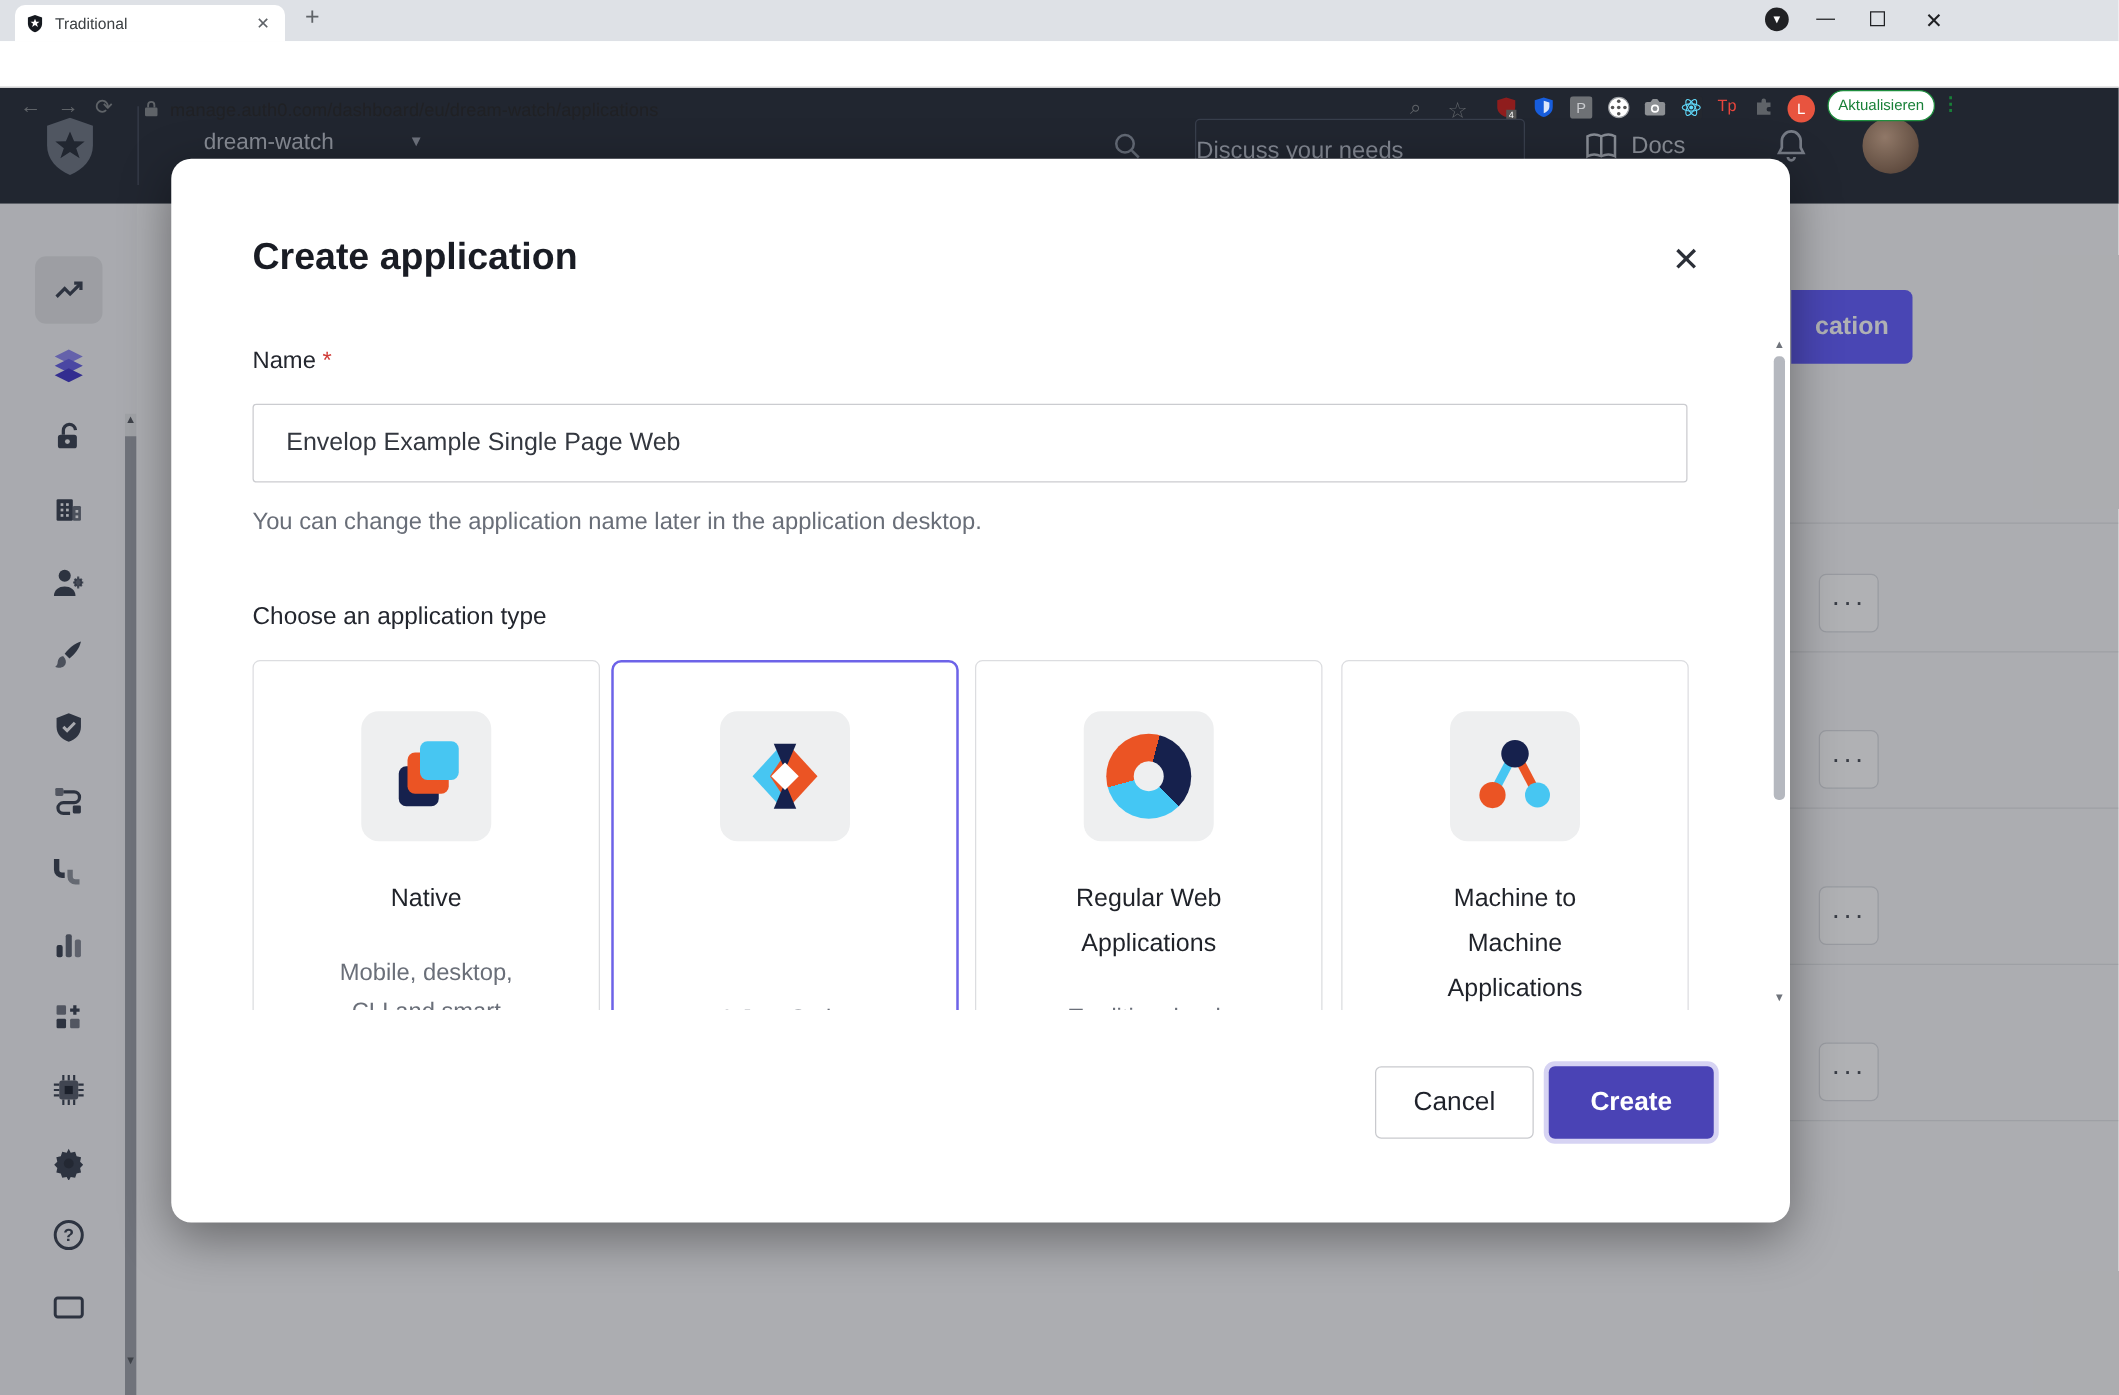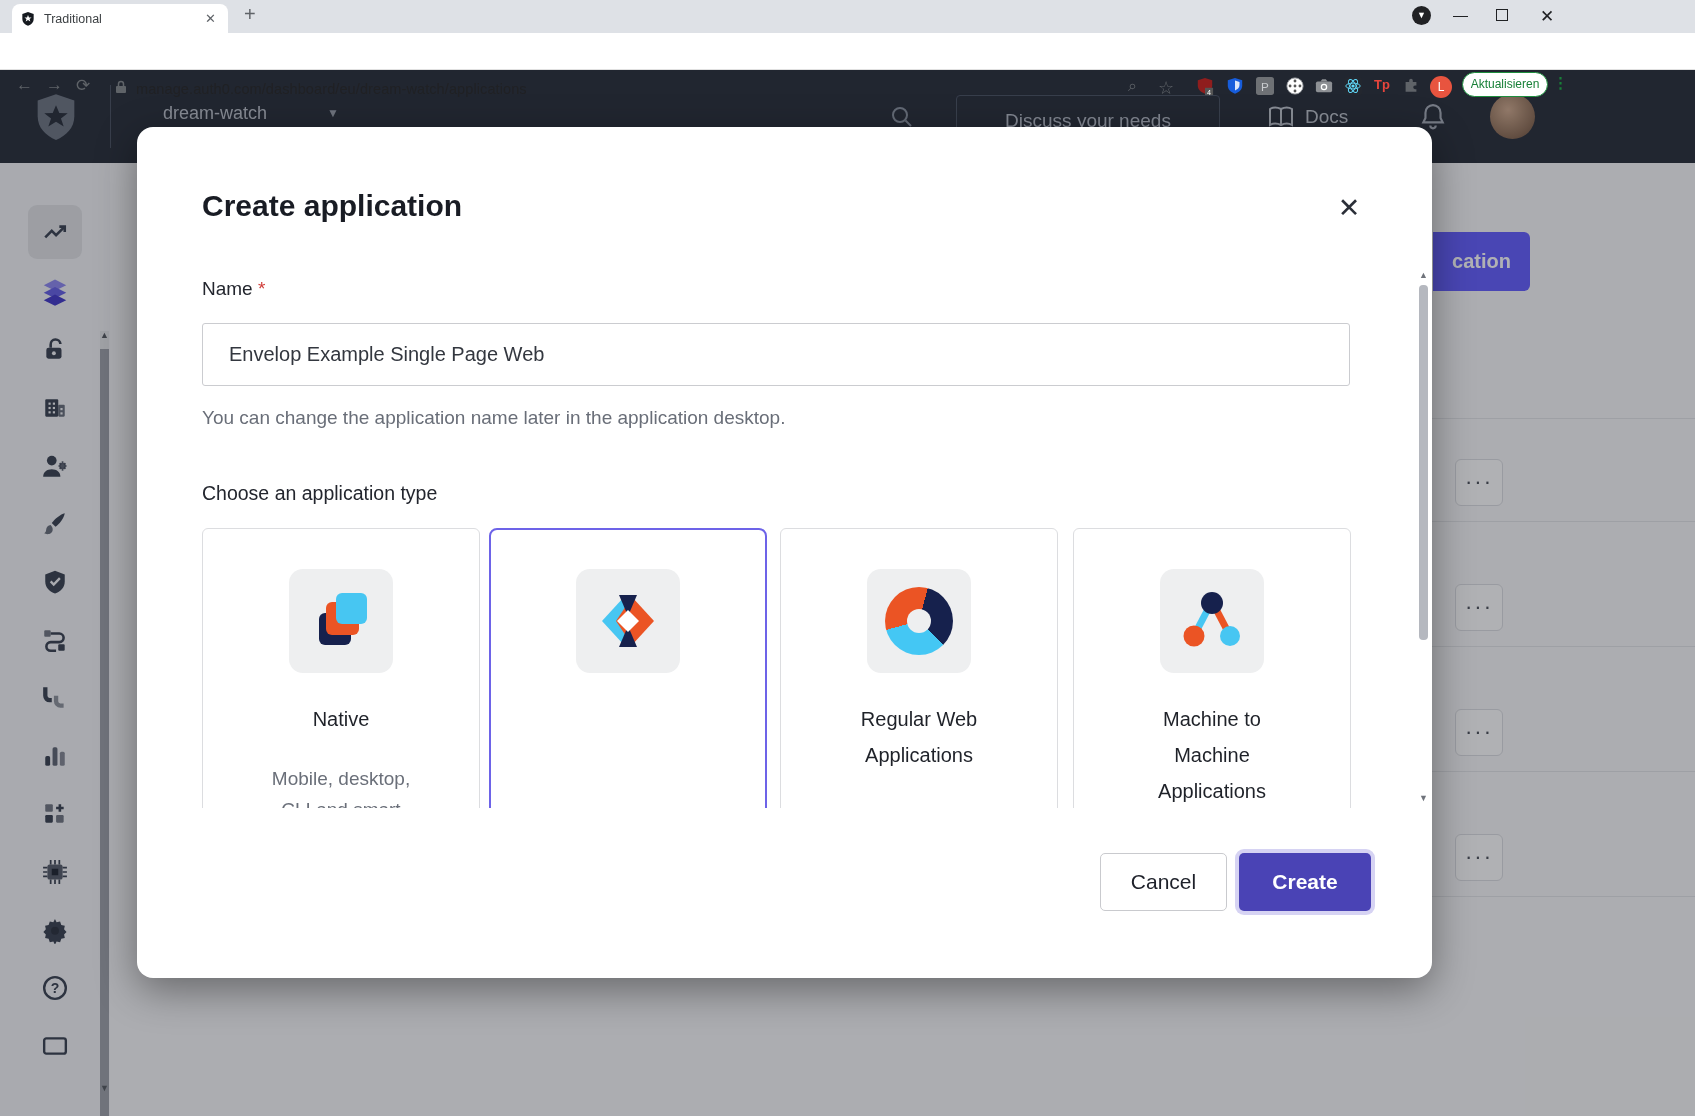--- a/index.html
+++ b/index.html
@@ -23,21 +23,21 @@
   .addricon { top:44px; font-size:16px; color:#5f6368; }
   .extbox { top:44px; width:18px; height:18px; }
   .update-pill { left:1462px; top:39px; width:86px; height:25px; border:1px solid #1e8e3e; border-radius:13px; color:#188038; font-size:12px; text-align:center; line-height:23px; background:#fff; }
   .menu-dots { left:1553px; top:41px; color:#188038; font-size:15px; font-weight:bold; }
 
   
   .a0nav { left:0; top:70px; width:1695px; height:93px; background:#262c38; z-index:1; }
   .a0nav .divider { left:110px; top:15px; width:1px; height:63px; background:#4a5160; position:absolute; }
   .orgname { left:163px; top:33px; font-size:18px; color:#bfc4cd; position:absolute; }
   .org-caret { left:327px; top:36px; font-size:12px; color:#9aa0ab; position:absolute; }
-  .discuss-btn { left:956px; top:25px; width:264px; height:51px; border:1px solid #4a5262; border-radius:4px; color:#b9bfca; font-size:19px; text-align:center; line-height:49px; position:absolute; }
+  .discuss-btn { left:956px; top:25px; width:264px; height:51px; border:1px solid #4a5262; border-radius:4px; color:#b9bfca; font-size:19px; text-align:left; line-height:49px; position:absolute; }
   .docs-label { left:1305px; top:36px; font-size:19px; color:#c3c8d1; position:absolute; }
 
   .sidebar { left:0; top:163px; width:110px; height:953px; background:#f4f5f7; z-index:1; }
   .side-ico { left:28px; width:54px; height:54px; display:flex; align-items:center; justify-content:center; position:absolute; }
   .side-tile { background:#e2e3e6; border-radius:9px; }
   .sb-track { left:100px; top:168px; width:9px; height:930px; background:#e7e8ea; position:absolute; }
   .sb-thumb { left:100px; top:186px; width:9px; height:822px; background:#9ea2a9; position:absolute; }
   .sb-caret { left:99px; width:11px; font-size:9px; color:#54585f; text-align:center; position:absolute; }
 
   .content { left:110px; top:163px; width:1585px; height:953px; background:#f9f9fa; z-index:1; }
@@ -133,21 +133,21 @@
       <circle cx="10" cy="11" r="3.6" fill="#fff"></circle>
       <circle cx="10" cy="11" r="2.2" fill="#8d9094"></circle>
     </svg>
   <svg class="abs extbox" style="left:1344px;" viewBox="0 0 20 20">
       <rect width="20" height="20" rx="3" fill="#23272f"></rect>
       <circle cx="10" cy="10" r="1.8" fill="#61dafb"></circle>
       <ellipse cx="10" cy="10" rx="8" ry="3.2" fill="none" stroke="#61dafb" stroke-width="1"></ellipse>
       <ellipse cx="10" cy="10" rx="8" ry="3.2" fill="none" stroke="#61dafb" stroke-width="1" transform="rotate(60 10 10)"></ellipse>
       <ellipse cx="10" cy="10" rx="8" ry="3.2" fill="none" stroke="#61dafb" stroke-width="1" transform="rotate(120 10 10)"></ellipse>
     </svg>
-  <div class="abs" style="left:1374px; top:44px; width:18px; height:18px; font-size:13px; font-weight:bold; color:#e8453c;">Tp</div>
+  <div class="abs" style="left:1374px; top:44px; width:18px; height:18px; font-size:13px; font-weight:normal; color:#e8453c;">Tp</div>
   <svg class="abs extbox" style="left:1402px;" viewBox="0 0 20 20">
       <path d="M4 7h4V5.5a2 2 0 114 0V7h4v4h-1.5a2 2 0 100 4H16v3H4z" fill="#5f6368" transform="translate(0,-1.5)"></path>
     </svg>
   <div class="abs" style="left:1430px; top:43px; width:22px; height:22px; border-radius:50%; background:#e8543f; color:#fff; font-size:12px; text-align:center; line-height:22px;">L</div>
   <div class="abs update-pill">Aktualisieren</div>
   <div class="abs menu-dots">⋮</div>
 </div>
 
 <div class="abs a0nav">
   <svg class="abs" style="left:34px; top:24px;" width="44" height="48" viewBox="0 0 24 26">

